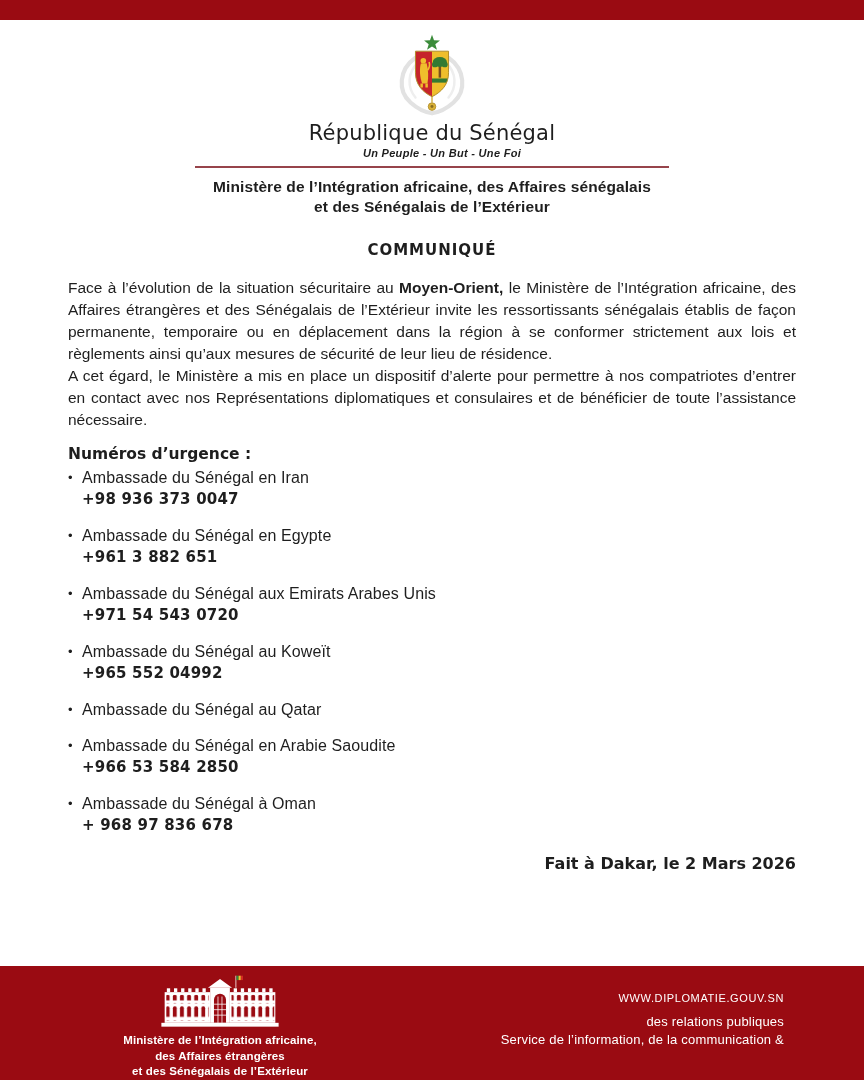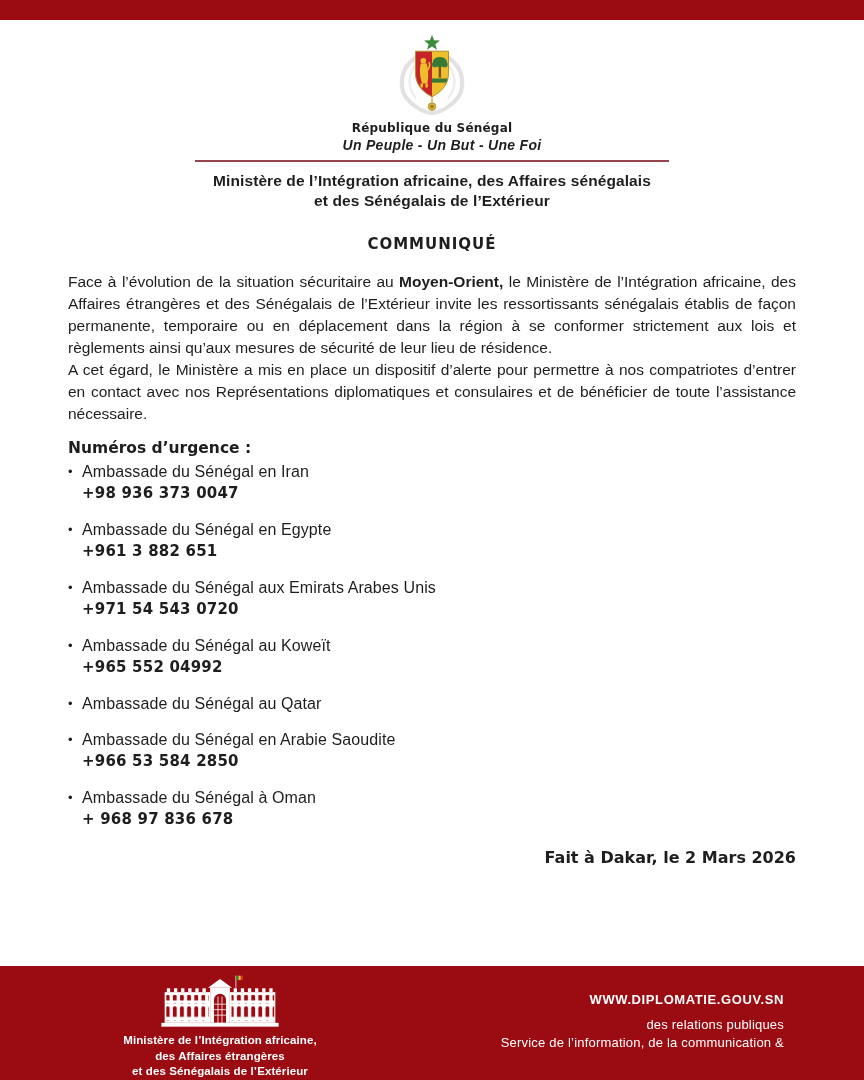--- a/index.html
+++ b/index.html
@@ -9,22 +9,22 @@
   *{margin:0;padding:0;box-sizing:border-box;}
   html,body{background:#ffffff;}
   body{
     width:864px;height:1080px;position:relative;overflow:hidden;
     font-family:"Liberation Sans",sans-serif;color:var(--ink);
   }
   .top-bar{height:20px;width:100%;background:var(--red);}
   
   .header{text-align:center;}
   .coat{display:block;margin:13px auto 2px;width:96px;height:86px;}
-  .republic{font-family:"DejaVu Sans",sans-serif;font-weight:bold;font-size:12px;letter-spacing:.2px;}
-  .motto{font-size:14px;font-style:italic;font-weight:bold;margin-top:2px;letter-spacing:.3px;padding-left:20px;}
+  .republic{font-family:"DejaVu Sans",sans-serif;font-weight:normal;font-size:21px;letter-spacing:.2px;}
+  .motto{font-size:11px;font-style:italic;font-weight:bold;margin-top:2px;letter-spacing:.3px;padding-left:20px;}
   .rule{width:474px;height:2px;background:var(--rule);margin:7px auto 9px;}
   .ministry-title{font-weight:bold;font-size:15.5px;line-height:1.28;letter-spacing:.1px;}
   .communique{font-family:"DejaVu Sans",sans-serif;font-weight:bold;font-size:15px;letter-spacing:1px;margin-top:24px;}
   
   .content{margin:18px 68px 0 68px;}
   .para{font-size:15.5px;line-height:22px;text-align:justify;}
   .emergency-heading{font-family:"DejaVu Sans",sans-serif;font-weight:bold;font-size:15.5px;margin-top:14px;margin-bottom:4px;}
   .embassy-list{list-style:none;}
   .embassy-item{display:flex;align-items:flex-start;margin-bottom:15px;}
   .bullet{width:14px;flex:0 0 14px;font-size:13px;line-height:21px;}
@@ -33,21 +33,21 @@
   .dateline{font-family:"DejaVu Sans",sans-serif;font-weight:bold;font-size:16px;text-align:right;margin-top:18px;}
   
   .footer{
     position:absolute;left:0;bottom:0;width:100%;height:114px;
     background:var(--red);color:#fff;display:flex;align-items:flex-start;
   }
   .footer-left{width:330px;margin-left:55px;display:flex;flex-direction:column;align-items:center;padding-top:8px;}
   .building{width:126px;height:56px;display:block;}
   .footer-ministry{font-weight:bold;font-size:11.5px;line-height:1.35;text-align:center;margin-top:3px;letter-spacing:.1px;}
   .footer-right{flex:1;text-align:right;padding:26px 80px 0 0;}
-  .website{font-weight:bold;font-size:13px;letter-spacing:.6px;}
+  .website{font-weight:normal;font-size:11px;letter-spacing:.6px;}
   .service{font-size:13px;line-height:1.35;margin-top:9px;letter-spacing:.2px;}
 </style>
 </head>
 <body>
 
 <div class="top-bar"></div>
 
 <header class="header">
   <svg class="coat" viewBox="0 0 100 104" aria-hidden="true">
 

